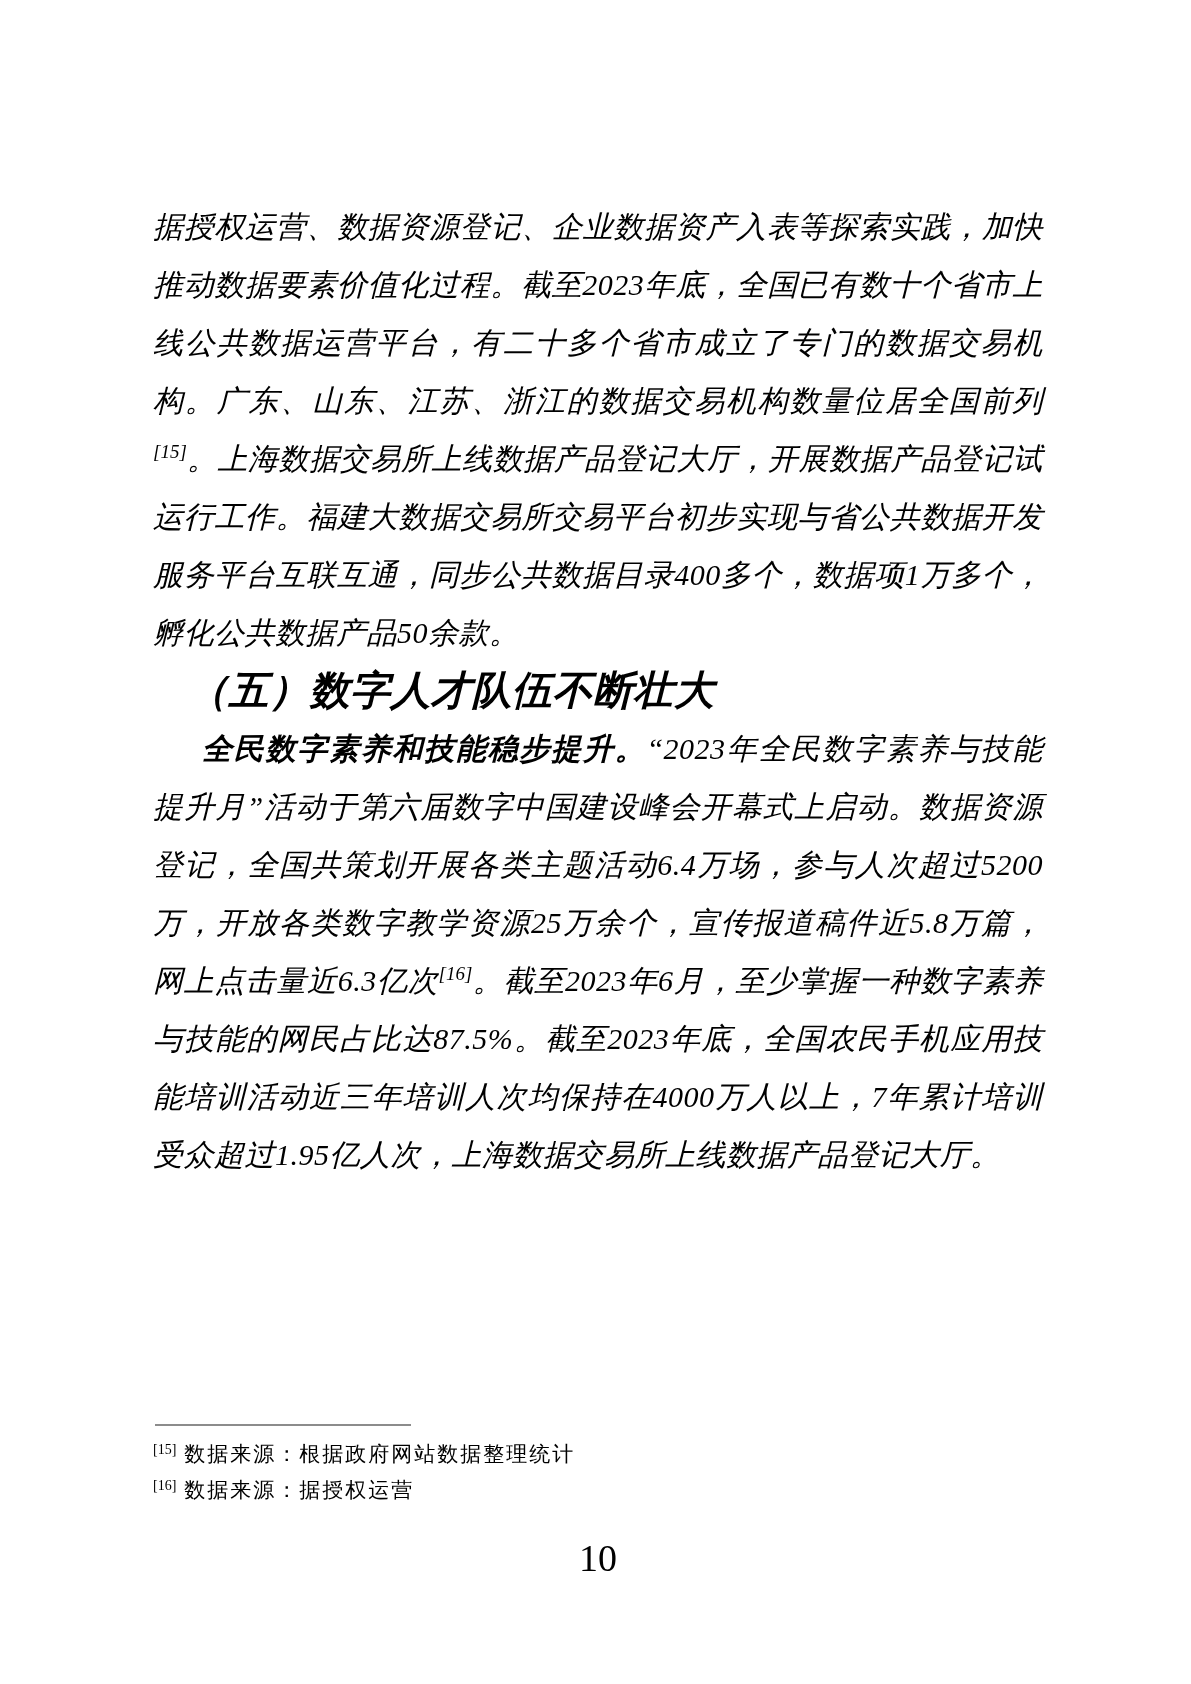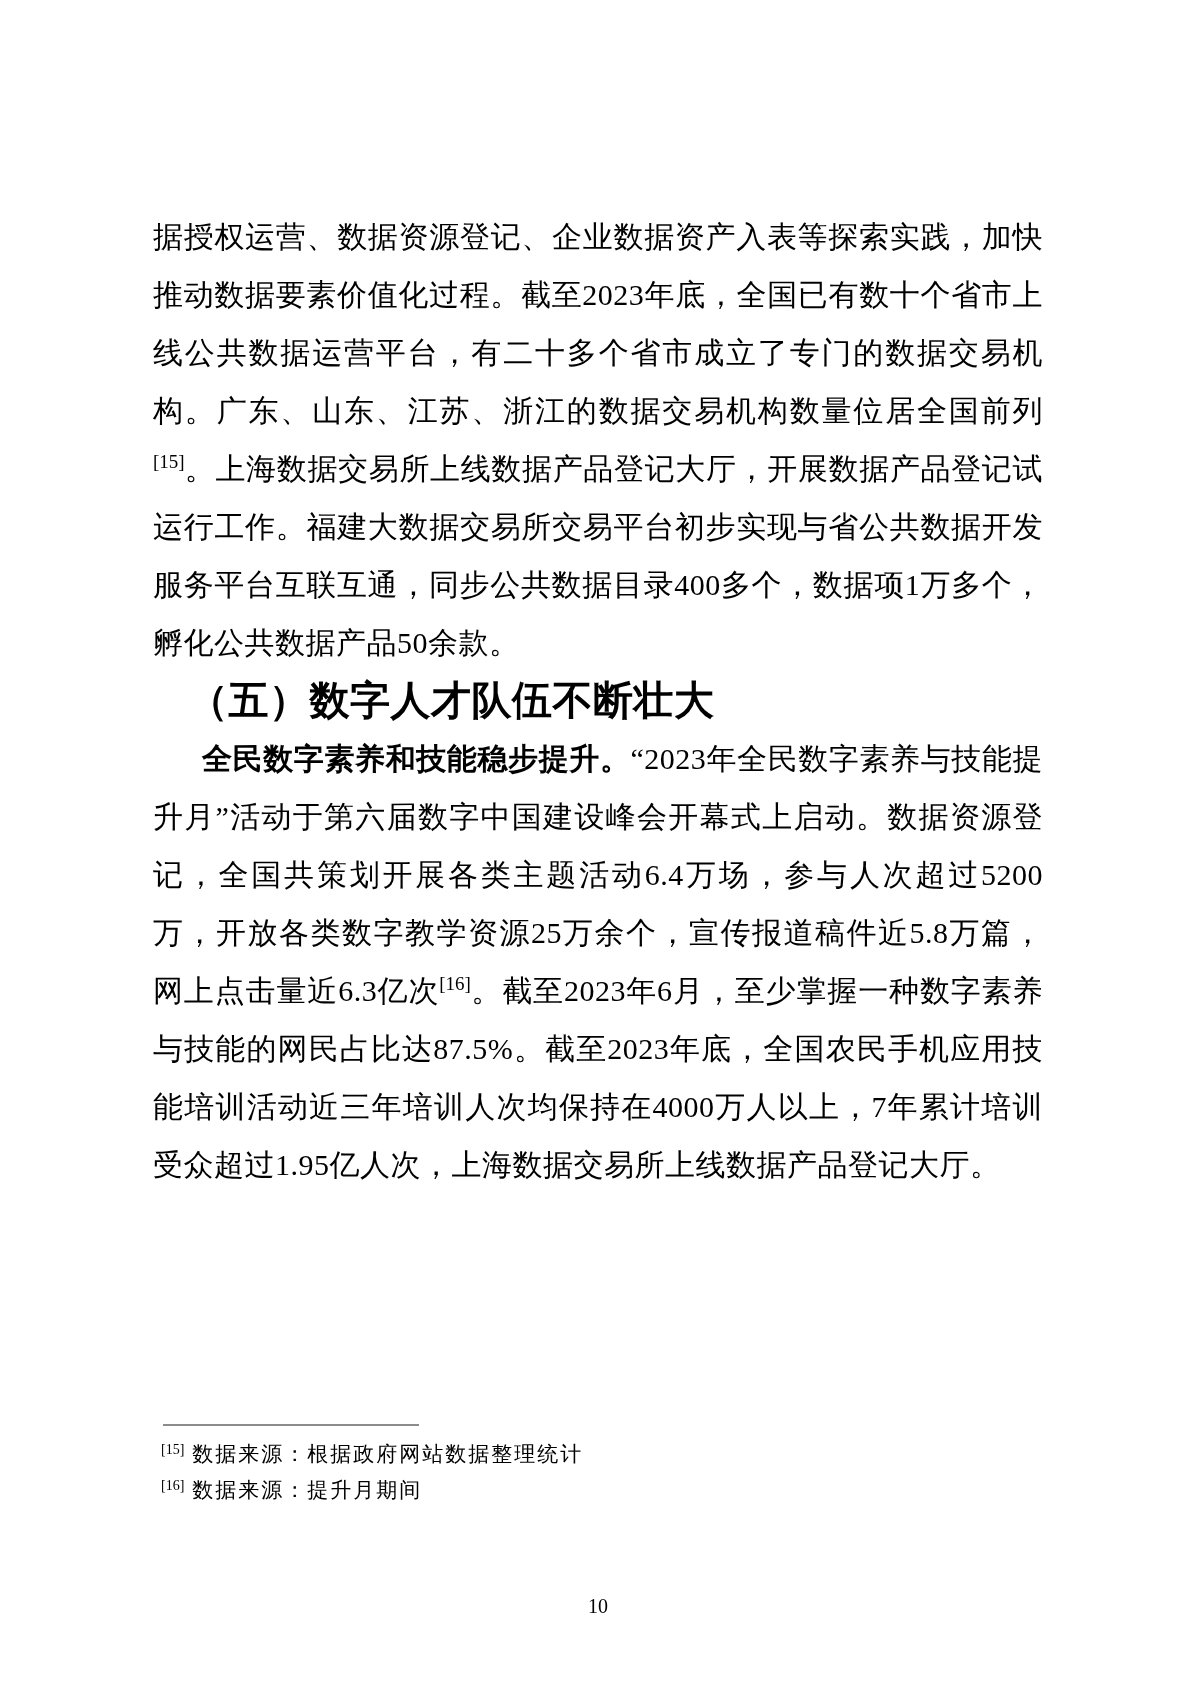--- a/index.html
+++ b/index.html
@@ -16,27 +16,28 @@
     overflow: hidden;
   }
   .page {
     position: absolute;
     inset: 0;
     background: #ffffff;
   }
   .body-text {
     position: absolute;
     left: 153px;
-    top: 208px;
+    top: 198px;
     width: 890px;
     font-size: 30px;
     line-height: 58px;
     text-align: justify;
     text-justify: inter-character;
     letter-spacing: 0.5px;
+    font-style: italic;
   }
   .body-text p {
     margin: 0;
     text-indent: 35px;
   }
   .body-text p.continuation {
     text-indent: 0;
   }
   .section-heading {
     margin: 0;
@@ -50,21 +51,21 @@
     margin-left: 14px;
   }
   sup.fn-ref {
     font-size: 19px;
     line-height: 0;
     vertical-align: 11px;
     letter-spacing: 0;
   }
   .footnote-area {
     position: absolute;
-    left: 161px;
+    left: 153px;
     top: 1424px;
     width: 890px;
   }
   .footnote-separator {
     width: 256px;
     height: 0;
     border-top: 2px solid #8c8c8c;
     margin: 0 0 10px 2px;
   }
   .footnote {
@@ -77,23 +78,23 @@
     font-size: 14px;
     line-height: 0;
     vertical-align: 7px;
     letter-spacing: 0;
     margin-right: 8px;
   }
   .page-number {
     position: absolute;
     left: 153px;
     width: 890px;
-    top: 1588px;
+    top: 1540px;
     text-align: center;
-    font-size: 20px;
+    font-size: 38px;
     line-height: 36px;
   }
 </style>
 </head>
 <body>
 
 <div class="page">
 
   <div class="body-text">
 
@@ -104,18 +105,18 @@
     <p><span class="lead-bold">全民数字素养和技能稳步提升。</span><span>“2023年全民数字素养与技能提升月”活动于第六届数字中国建设峰会开幕式上启动。数据资源登记，全国共策划开展各类主题活动6.4万场，参与人次超过5200万，开放各类数字教学资源25万余个，宣传报道稿件近5.8万篇，网上点击量近6.3亿次</span><sup class="fn-ref">[16]</sup><span>。截至2023年6月，至少掌握一种数字素养与技能的网民占比达87.5%。截至2023年底，全国农民手机应用技能培训活动近三年培训人次均保持在4000万人以上，7年累计培训受众超过1.95亿人次，上海数据交易所上线数据产品登记大厅。</span></p>
 
 
   </div>
 
   <div class="footnote-area">
     <div class="footnote-separator"></div>
 
     <div class="footnote"><sup class="fn-marker">[15]</sup><span>数据来源：根据政府网站数据整理统计</span></div>
 
-    <div class="footnote"><sup class="fn-marker">[16]</sup><span>数据来源：提升月期间</span></div>
+    <div class="footnote"><sup class="fn-marker">[16]</sup><span>数据来源：据授权运营</span></div>
   </div>
 
   <div class="page-number">10</div>
 
 </div>
 
 </body></html>

